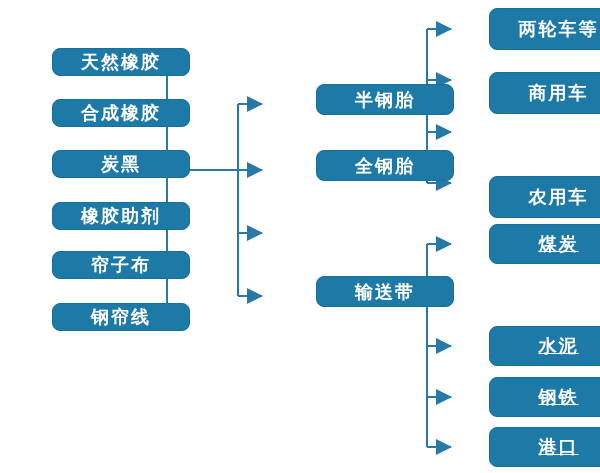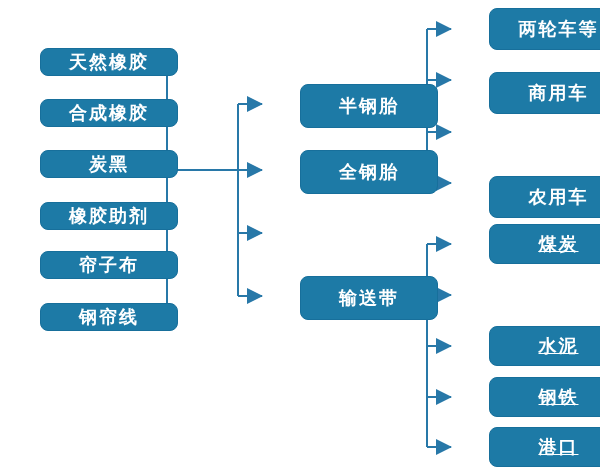--- a/index.html
+++ b/index.html
@@ -19,22 +19,22 @@
     border-radius:8px;
     color:#ffffff;
     font-weight:700;
     font-size:18px;
     letter-spacing:2px;
     box-sizing:border-box;
     text-align:center;
     user-select:none;
     margin-left:36px;
   }
-  .col-left  {left:4px;  width:138px;height:28px;}
-  .col-mid   {left:264px;width:138px;height:44px;}
+  .col-left  {left:16px;  width:138px;height:28px;}
+  .col-mid   {left:280px;width:138px;height:31px;}
   .col-right {left:453px;width:139px;height:42px;}
   .col-right.small{height:40px;text-decoration:underline;}
 </style>
 </head>
 <body>
 
 <div class="canvas">
 
   <svg class="wires" width="600" height="473" viewBox="0 0 600 473" aria-hidden="true">
     <defs>

